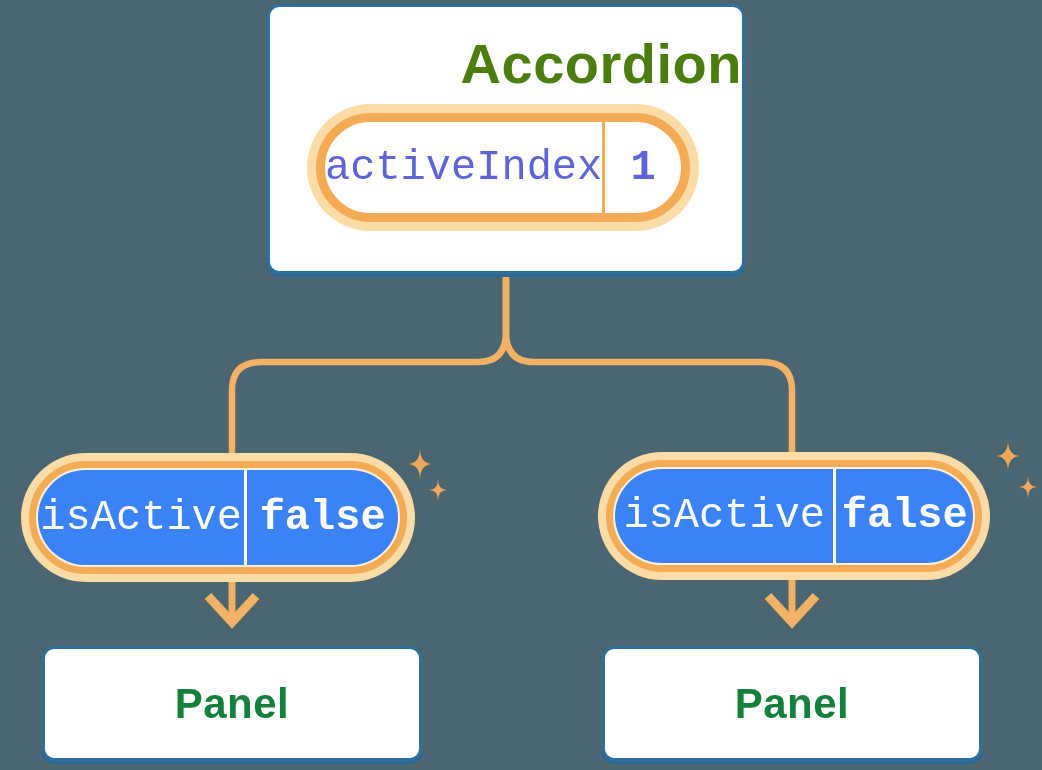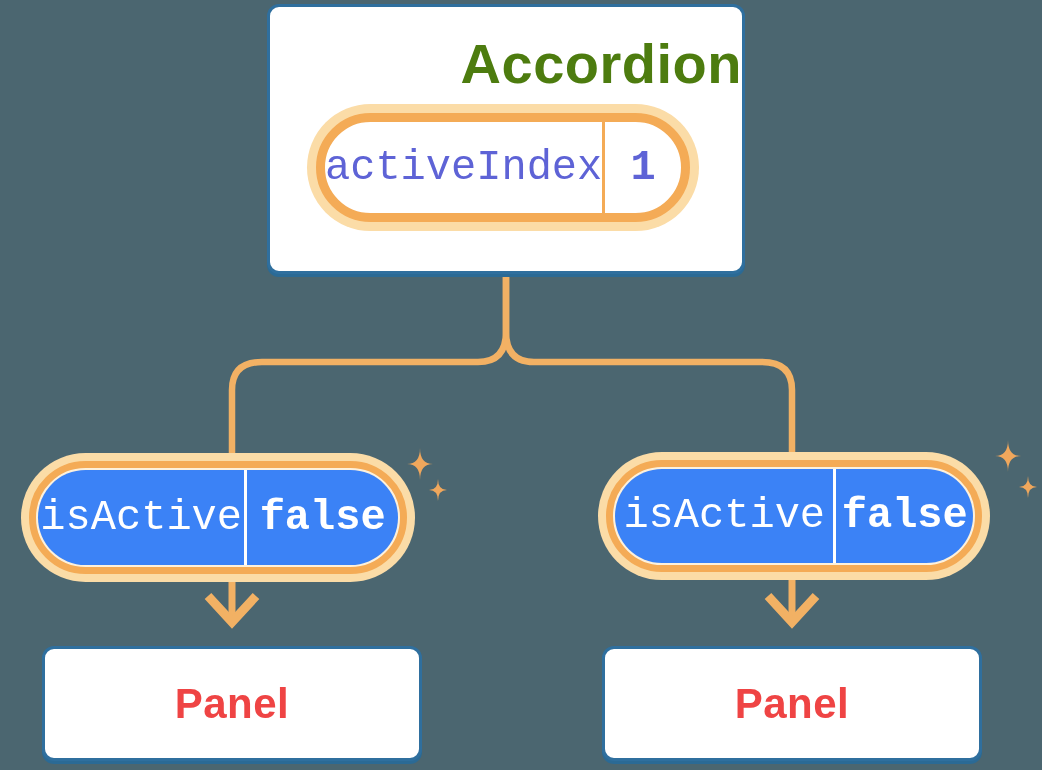--- a/index.html
+++ b/index.html
@@ -34,21 +34,21 @@
     font-weight: 600;
     color: #4d7c0f;
     letter-spacing: 0.5px;
   }
   .panel-card {
     top: 646px; width: 380px; height: 115px;
     display: flex; align-items: center; justify-content: center;
   }
   .panel-left  { left: 42px;  }
   .panel-right { left: 602px; }
-  .panel-title { font-size: 42px; font-weight: 600; color: #ef4444; letter-spacing: 0.5px; }
+  .panel-title { font-size: 42px; font-weight: 600; color: #15803d; letter-spacing: 0.5px; }
 
   
   .pill-glow {
     position: absolute;
     border-radius: 999px;
     background: #FBDCA7;
     padding: 9px;
     z-index: 2;
     font-family: Liberation Mono, monospace;
   }

